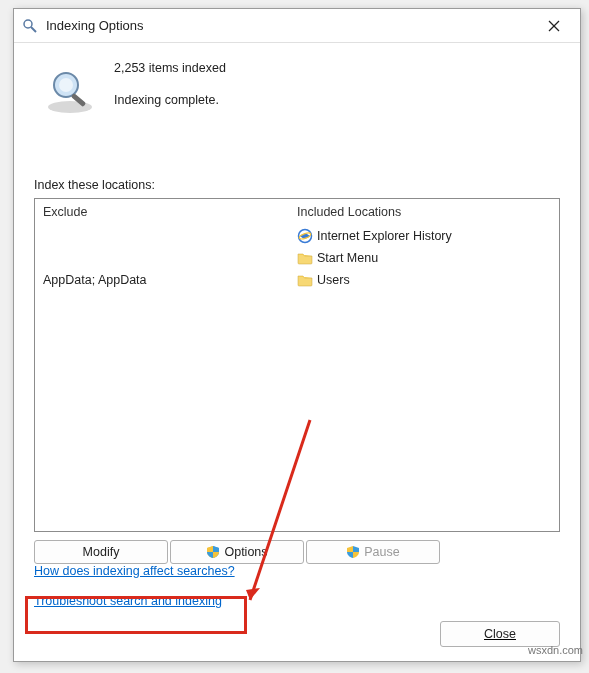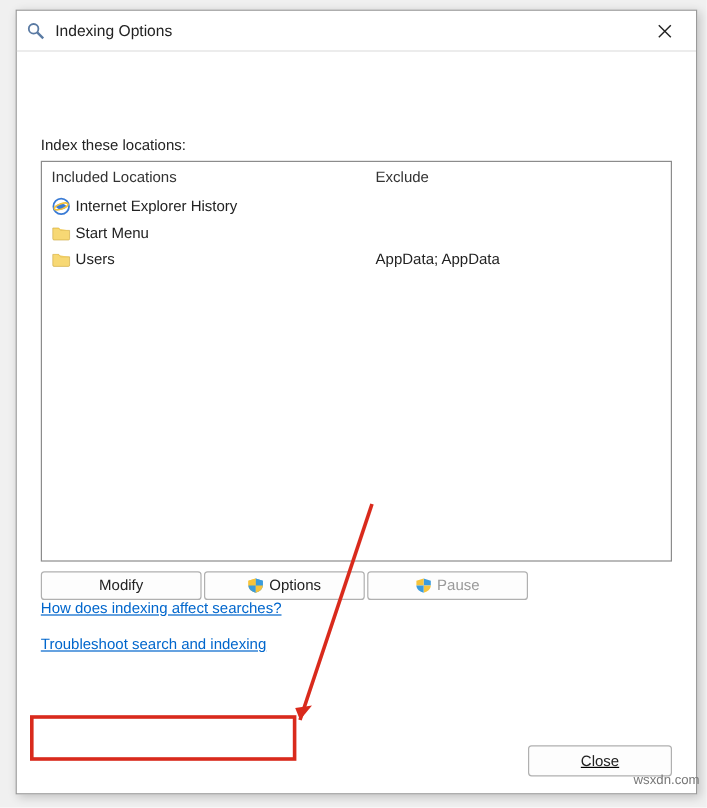--- a/index.html
+++ b/index.html
@@ -101,24 +101,44 @@
     <div class="close">
       <svg width="12" height="12" viewBox="0 0 12 12">
           <line x1="1" y1="1" x2="11" y2="11" stroke="currentColor" stroke-width="1.2"></line>
           <line x1="11" y1="1" x2="1" y2="11" stroke="currentColor" stroke-width="1.2"></line>
         </svg>
     </div>
   </div>
 
   <div class="content">
 
+    <div class="status-row">
+      <span class="status-icon">
+        <svg viewBox="0 0 52 52">
+          <ellipse cx="26" cy="42" rx="22" ry="6" fill="#d8d8d8"></ellipse>
+          <circle cx="22" cy="20" r="12" fill="#cfe3f5" stroke="#6b89a8" stroke-width="2"></circle>
+          <circle cx="22" cy="20" r="7" fill="#fff" opacity="0.6"></circle>
+          <rect x="30" y="28" width="16" height="5" rx="2" transform="rotate(40 30 28)" fill="#6b6b6b"></rect>
+        </svg>
+      </span>
+      <div class="status-text">
+        <span>2,253 items indexed</span>
+        <span>Indexing complete.</span>
+      </div>
+    </div>
 
     <div class="label-locations">Index these locations:</div>
 
     <div class="locations-box">
+      <div class="col exclude">
+        <div class="col-header">Exclude</div>
+        <div class="exclude-row"></div>
+        <div class="exclude-row"></div>
+        <div class="exclude-row">AppData; AppData</div>
+      </div>
       <div class="col included">
         <div class="col-header">Included Locations</div>
         <div class="loc-row">
           <span class="loc-icon">
             <svg viewBox="0 0 16 16">
                 <circle cx="8" cy="8" r="6.5" fill="#fff" stroke="#3a7bd5" stroke-width="1.5"></circle>
                 <path d="M3 8 Q8 3 13 8 Q8 13 3 8" fill="#3a7bd5"></path>
                 <ellipse cx="8" cy="8" rx="6" ry="2.2" fill="none" stroke="#f5c33b" stroke-width="1.3" transform="rotate(-20 8 8)"></ellipse>
               </svg>
           </span>
@@ -136,26 +156,20 @@
         <div class="loc-row">
           <span class="loc-icon">
             <svg viewBox="0 0 16 16">
                 <path d="M1 4 h5 l1.5 2 H15 v7 a1 1 0 0 1 -1 1 H2 a1 1 0 0 1 -1 -1 Z" fill="#f7d874" stroke="#caa43a" stroke-width="0.5"></path>
                 <path d="M1 4 h5 l1.5 2 H15" fill="#f2c94c"></path>
               </svg>
           </span>
           <span>Users</span>
         </div>
       </div>
-      <div class="col exclude">
-        <div class="col-header">Exclude</div>
-        <div class="exclude-row"></div>
-        <div class="exclude-row"></div>
-        <div class="exclude-row">AppData; AppData</div>
-      </div>
     </div>
 
     <div class="button-row">
       <button class="btn w">
         <span>Modify</span>
       </button>
       <button class="btn w">
         <span class="shield">
           <svg viewBox="0 0 14 14">
               <path d="M7 1 L13 3 V7 C13 10 10 12.5 7 13 C4 12.5 1 10 1 7 V3 Z" fill="#fff"></path>

